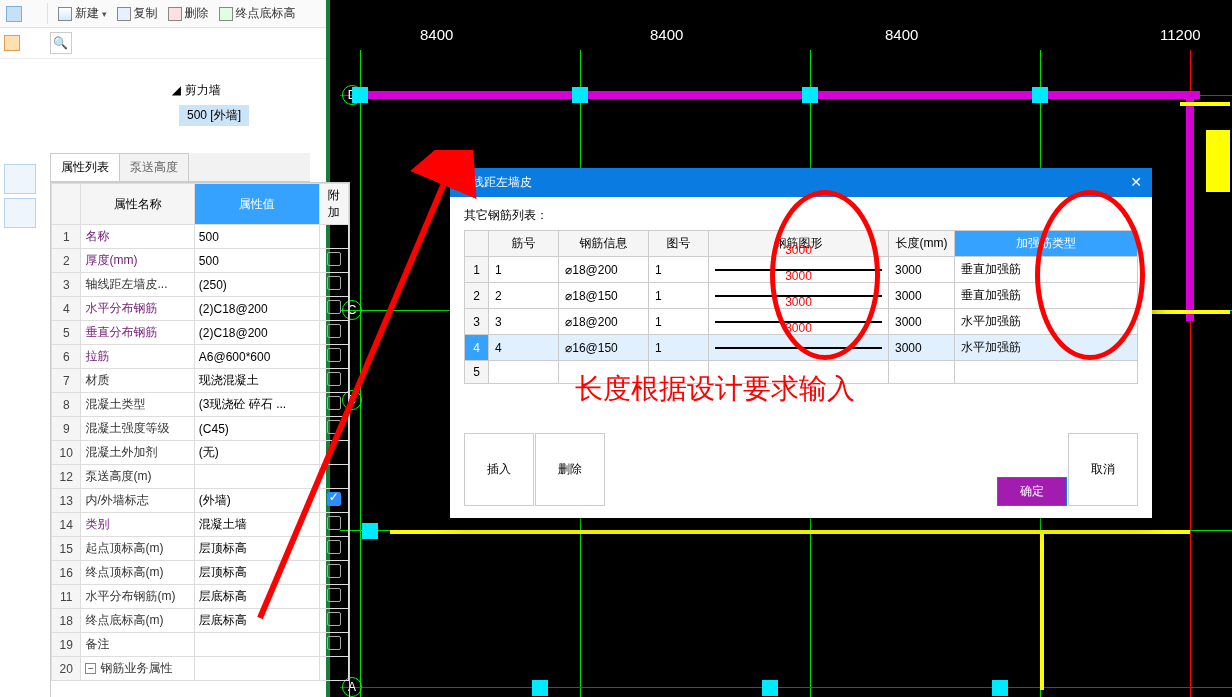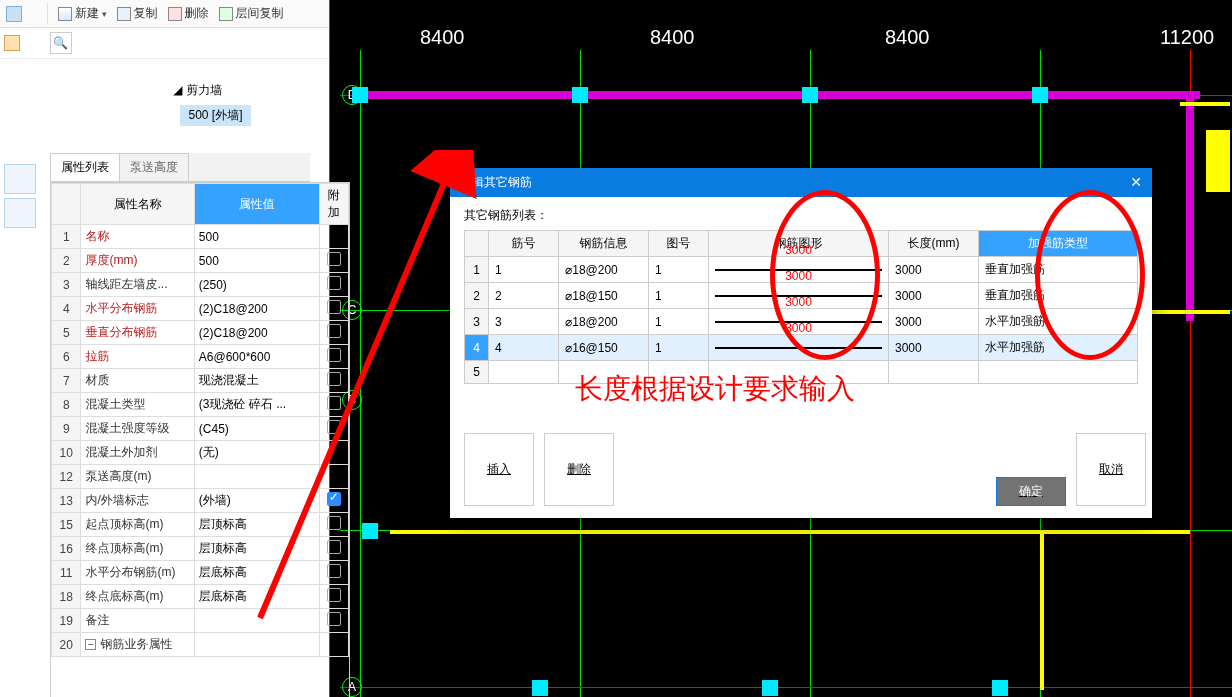--- a/index.html
+++ b/index.html
@@ -1,20 +1,20 @@
 <!DOCTYPE html>
 <html><head>
 <meta charset="utf-8">
 <style>
 * { box-sizing: border-box; margin: 0; padding: 0; font-family: "Microsoft YaHei", sans-serif; font-size: 12px; }
 html, body { width: 1232px; height: 697px; overflow: hidden; }
 body { background: #000; position: relative; }
 
 
-.left-panel { position: absolute; left: 0; top: 0; width: 330px; height: 697px; background: #fff; border-right: 1px solid #15803d; }
+.left-panel { position: absolute; left: 0; top: 0; width: 330px; height: 697px; background: #fff; border-right: 4px solid #15803d; }
 .toolbar { height: 28px; padding: 3px 6px; display: flex; gap: 10px; align-items: center; background: #fafafa; border-bottom: 1px solid #e0e0e0; }
 .toolbar .left-tools { width: 42px; border-right: 1px solid #e0e0e0; height: 100%; display: flex; align-items: center; gap: 4px; padding-right: 4px;}
 .tool-icon-small { width: 16px; height: 16px; display: inline-block; background: #c7e0f4; border: 1px solid #7ab0dd; }
 .tool-btn { display: flex; align-items: center; gap: 3px; color: #333; cursor: pointer; }
 .tool-glyph { width: 14px; height: 14px; display: inline-block; border: 1px solid #888; }
 .glyph-new { background: linear-gradient(#fff,#d2e9ff); }
 .glyph-copy { background: #e8f0fe; }
 .glyph-del { background: #ffe0e0; }
 .glyph-layercopy { background: #e0ffe0; }
 .chev-down { font-size: 9px; color: #555; }
@@ -36,32 +36,32 @@
 
 
 .prop-grid { width: 300px; margin-left: 50px; border: 1px solid #ccc; overflow-y: auto; height: 525px; }
 .left-icon-strip { position:absolute; left:4px; top:164px; width:38px; }
 .left-strip-ico { width:32px; height:30px; margin-bottom:4px; background:#eef5fc; border:1px solid #b5d3ec; }
 table.props { border-collapse: collapse; width: 100%; }
 table.props th, table.props td { border: 1px solid #ddd; padding: 3px 4px; height: 22px; }
 table.props th { background: #f5f5f5; font-weight: normal; }
 th.hdr-sel { background: #36a2ff !important; color: #fff; }
 td.rownum { width: 26px; text-align: center; background: #f5f5f5; color: #444; }
-td.pname { width: 100px; color: #b91c1c; }
+td.pname { width: 100px; color: #701a75; }
 td.pname.black { color: #333; }
 td.pval { width: 110px; }
 td.padd { width: 26px; text-align: center; }
 .chk { display: inline-block; width: 14px; height: 14px; border: 1px solid #aaa; border-radius: 2px; }
 .chk.on { background: #2d8cff; border-color: #2d8cff; position: relative; }
 .chk.on::after { content:"✓"; color:#fff; position:absolute; left:1px; top:-3px; font-size:12px;}
 .expand-box { display:inline-block; width:11px; height:11px; border:1px solid #888; text-align:center; line-height:9px; margin-right:4px; font-size:10px;}
 
 
 .canvas { position: absolute; left: 330px; top: 0; right: 0; height: 697px; background: #000; overflow: hidden; }
-.dim { position: absolute; color: #fff; font-size: 20px; top: 26px; }
+.dim { position: absolute; color: #fff; font-size: 15px; top: 26px; }
 .grid-v { position: absolute; top: 50px; bottom: 0; width: 1px; background: #00e000; }
 .grid-h { position: absolute; left: 10px; right: 0; height: 1px; background: #00e000; }
 .grid-h.red { background: #f00; }
 .axis-tag { position:absolute; width:20px; height:20px; border:1px solid #0f0; border-radius:50%; color:#fff; text-align:center; line-height:18px; font-size:12px; }
 .wall { position:absolute; background:#d400d4; height:8px; }
 .wall.vert { width:8px; height:auto; }
 .col { position:absolute; width:16px; height:16px; background:#00eaff; }
 .yellow-line { position:absolute; background:#ffff00; }
 
 
@@ -73,24 +73,24 @@
 .rebar-table { border-collapse: collapse; width: 100%; }
 .rebar-table th, .rebar-table td { border: 1px solid #ccc; padding: 4px 6px; height: 22px; text-align: left; }
 .rebar-table th { background: #f5f5f5; font-weight: normal; text-align: center; }
 th.hdr-blue { background: #36a2ff; color: #fff; }
 .rebar-table td.rn { width: 24px; text-align: center; background: #f5f5f5; }
 .rebar-table td.rn.sel { background: #36a2ff; color: #fff; }
 .shape-cell { text-align: center; position: relative; }
 .shape-line { border-top: 2px solid #000; width: 100%; position: relative; display:block; }
 .shape-val { position: absolute; left: 50%; transform: translateX(-50%); top: -14px; color: #f00; font-size: 12px; }
 .rebar-table tr.sel-row td { background: #e1f0ff; }
-.dlg-buttons { position: absolute; bottom: 12px; left: 14px; right: 6px; display: flex; gap: 10px; text-decoration: underline; }
+.dlg-buttons { position: absolute; bottom: 12px; left: 14px; right: 14px; display: flex; gap: 1px; }
 .dlg-buttons .spacer { flex: 1; }
 .dlg-btn { border: 1px solid #ccc; padding: 5px 22px; background: #fff; cursor: pointer; }
-.dlg-btn.primary { background: #737373; color: #fff; border-color: #0a7be0; margin-top: 44px; }
+.dlg-btn.primary { background: #a21caf; color: #fff; border-color: #0a7be0; margin-top: 44px; }
 
 
 .anno-text { position: absolute; color: #f00; font-size: 28px; }
 .circle1 { position:absolute; left:770px; top:190px; width:110px; height:170px; border:5px solid #f00; border-radius:50%; }
 .circle2 { position:absolute; left:1035px; top:190px; width:110px; height:170px; border:5px solid #f00; border-radius:50%; }
 svg.arrow { position:absolute; left:230px; top:150px; width:260px; height:480px; pointer-events:none; }
 </style>
 </head>
 <body>
 
@@ -147,21 +147,21 @@
     <div class="tool-btn">
         <span class="tool-glyph glyph-copy"></span>
         <span>复制</span>
       </div>
     <div class="tool-btn">
         <span class="tool-glyph glyph-del"></span>
         <span>删除</span>
       </div>
     <div class="tool-btn">
         <span class="tool-glyph glyph-layercopy"></span>
-        <span>层间复制</span>
+        <span>终点底标高</span>
       </div>
   </div>
   <div class="search-row">
     <div class="left-tools">
         <span class="tool-icon-small" style="background:#ffe0b0;border-color:#e0a050"></span>
       </div>
     <div class="search-btn">
         <span>🔍</span>
       </div>
   </div>
@@ -258,20 +258,26 @@
             <td class="pval"></td>
             <td class="padd"></td>
           </tr>
           <tr>
             <td class="rownum">13</td>
             <td class="pname black">内/外墙标志</td>
             <td class="pval">(外墙)</td>
             <td class="padd"><span class="chk on"></span></td>
           </tr>
           <tr>
+            <td class="rownum">14</td>
+            <td class="pname">类别</td>
+            <td class="pval">混凝土墙</td>
+            <td class="padd"><span class="chk"></span></td>
+          </tr>
+          <tr>
             <td class="rownum">15</td>
             <td class="pname black">起点顶标高(m)</td>
             <td class="pval">层顶标高</td>
             <td class="padd"><span class="chk"></span></td>
           </tr>
           <tr>
             <td class="rownum">16</td>
             <td class="pname black">终点顶标高(m)</td>
             <td class="pval">层顶标高</td>
             <td class="padd"><span class="chk"></span></td>
@@ -300,34 +306,34 @@
             <td class="pval"></td>
             <td class="padd"></td>
           </tr>
         </tbody>
     </table>
   </div>
 </div>
 
 <div class="dialog">
   <div class="dlg-title">
-    <span>编辑其它钢筋</span>
+    <span>轴线距左墙皮</span>
     <span class="dlg-close">✕</span>
   </div>
   <div class="dlg-body">
     <div class="dlg-sub">其它钢筋列表：</div>
     <table class="rebar-table">
       <tbody>
           <tr>
         <th style="width:24px"></th>
         <th style="width:70px">筋号</th>
         <th style="width:90px">钢筋信息</th>
         <th style="width:60px">图号</th>
         <th style="width:180px">钢筋图形</th>
-        <th style="width:90px">长度(mm)</th>
+        <th style="width:66px">长度(mm)</th>
         <th class="hdr-blue">加强筋类型</th>
       </tr>
       </tbody>
         <tbody id="rebar-body">
           <tr>
             <td class="rn">1</td>
             <td>1</td>
             <td>⌀18@200</td>
             <td>1</td>
             <td class="shape-cell">

